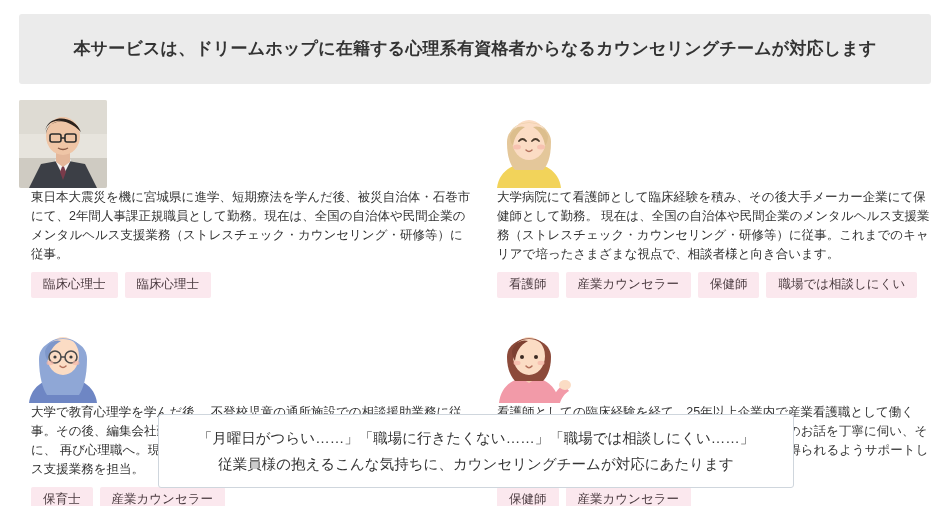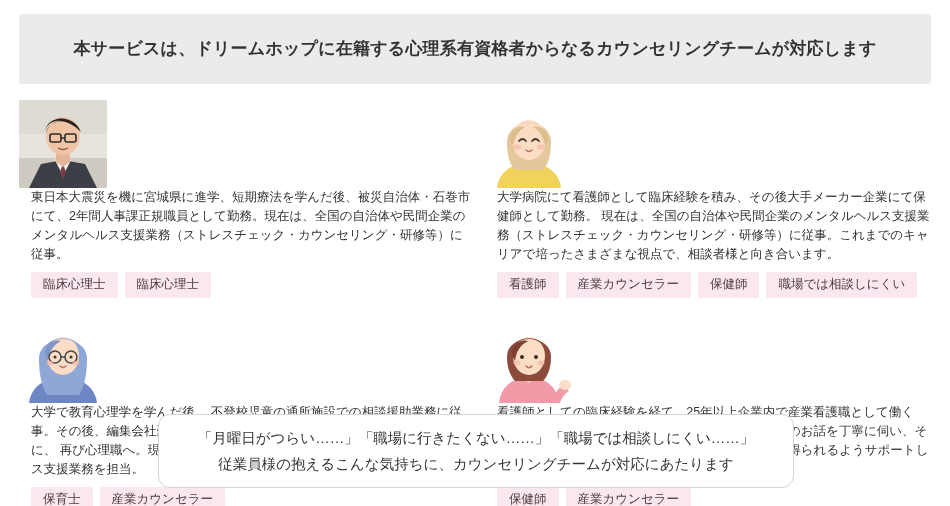--- a/index.html
+++ b/index.html
@@ -102,21 +102,21 @@
   }
 
   
   .footer {
     position: absolute;
     left: 158px;
     top: 414px;
     width: 634px;
     height: 72px;
     border: 1px solid #cfd6dd;
-    border-radius: 12px;
+    border-radius: 3px;
     background: #ffffff;
     display: flex;
     flex-direction: column;
     align-items: center;
     justify-content: center;
   }
   .footer-line {
     font-size: 14.5px;
     line-height: 26px;
     color: #333333;

